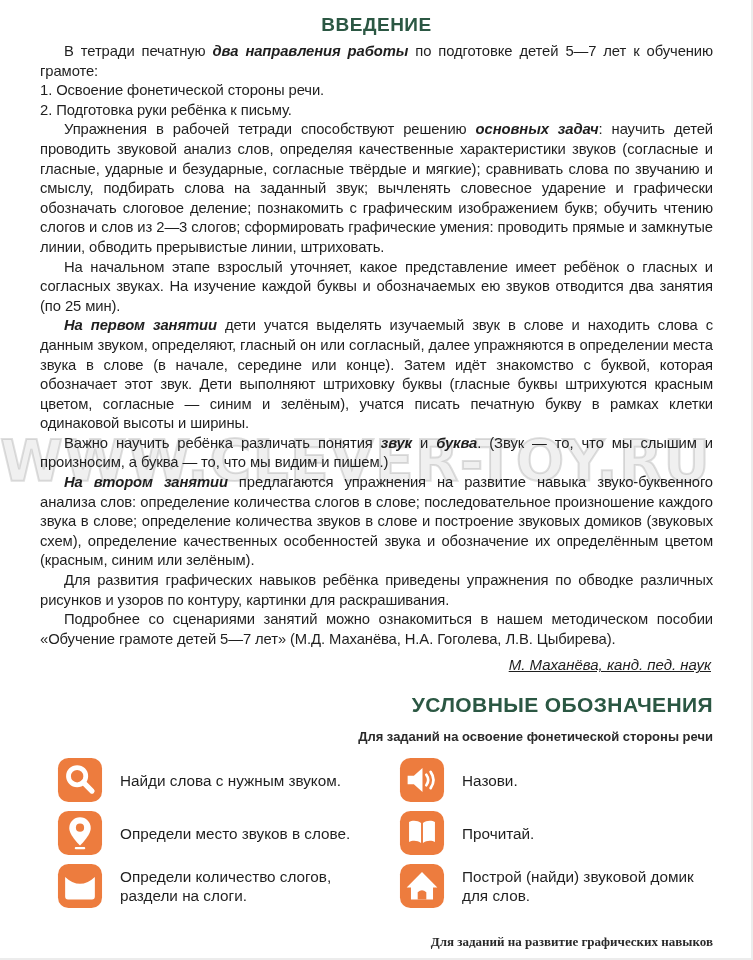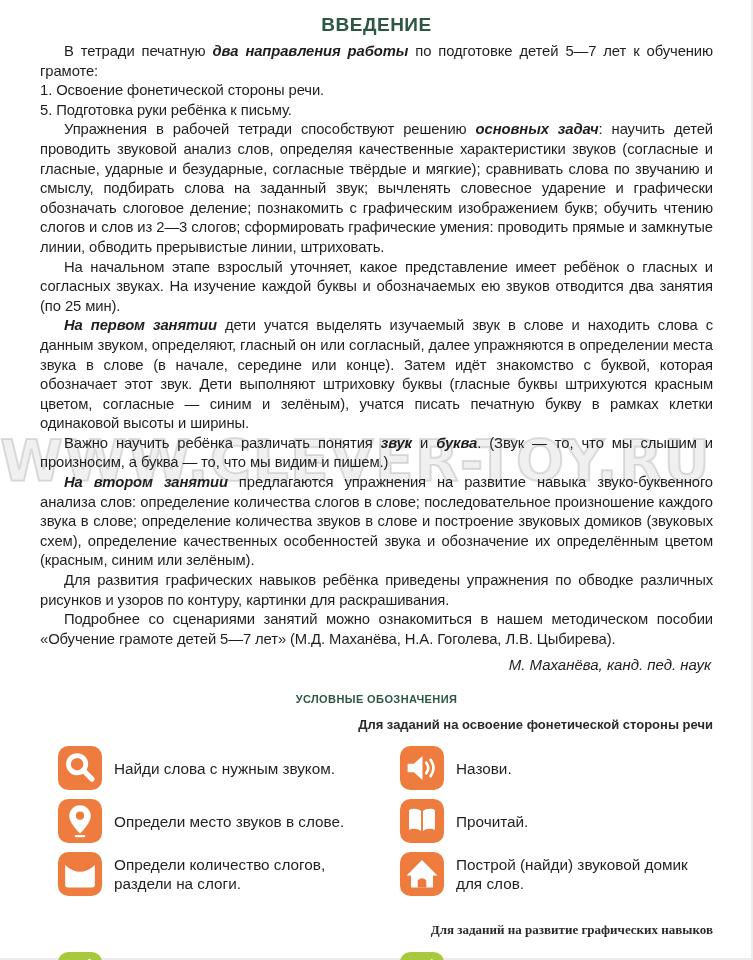--- a/index.html
+++ b/index.html
@@ -31,43 +31,43 @@
     letter-spacing: -0.1px;
   }
   .indent { text-indent: 24px; }
   .bi { font-weight: 700; font-style: italic; margin-top: 36px; }
   .author {
     text-align: right;
     font-style: italic;
     font-size: 15px;
     margin-top: 7px;
     padding-right: 2px;
-    position: relative; z-index: 1;
+    position: relative; z-index: 1; text-decoration: underline;
   }
   .legend { position: relative; z-index: 1; }
   .legend-heading {
     margin: 20px 0 0 0;
-    text-align: center;
-    font-size: 11px;
+    text-align: right;
+    font-size: 21px;
     font-weight: 700;
     letter-spacing: 0.4px;
     color: #2B5743;
   }
   .legend-sub {
     margin: 12px 0 13px 0;
     text-align: right;
     font-size: 13px;
     font-weight: 700;
     color: #2a2a2a;
   }
   .legend-grid { display: flex; padding-left: 17px; }
   .legend-col { display: flex; flex-direction: column; gap: 7px; }
   .legend-col.left { width: 342px; flex: none; }
   .legend-col.right { flex: 1; }
-  .legend-item { display: flex; align-items: center; gap: 11px; min-height: 46px; }
+  .legend-item { display: flex; align-items: center; gap: 17px; min-height: 46px; }
   .icon { width: 46px; height: 46px; flex: none; display: block; }
   .icon svg { width: 46px; height: 46px; display: block; }
   .legend-label { font-size: 15.3px; line-height: 19px; max-width: 248px; }
   .watermark {
     position: absolute;
     left: 0; right: 0; top: 428px;
     z-index: 0;
     text-align: left;
     white-space: nowrap;
     font-family: "DejaVu Sans", sans-serif;
@@ -82,21 +82,21 @@
 </head>
 <body>
 
 <div class="page">
 
   <h1 class="title">ВВЕДЕНИЕ</h1>
 
   <div class="body-text">
     <p class="para indent"><span>В тетради печатную </span><span class="bi">два направления работы</span><span> по подготовке детей 5—7 лет к обучению грамоте:</span></p>
     <p class="para"><span>1. Освоение фонетической стороны речи.</span></p>
-    <p class="para"><span>5. Подготовка руки ребёнка к письму.</span></p>
+    <p class="para"><span>2. Подготовка руки ребёнка к письму.</span></p>
     <p class="para indent"><span>Упражнения в рабочей тетради способствуют решению </span><span class="bi">основных задач</span><span>: научить детей проводить звуковой анализ слов, определяя качественные характеристики звуков (согласные и гласные, ударные и безударные, согласные твёрдые и мягкие); сравнивать слова по звучанию и смыслу, подбирать слова на заданный звук; вычленять словесное ударение и графически обозначать слоговое деление; познакомить с графическим изображением букв; обучить чтению слогов и слов из 2—3 слогов; сформировать графические умения: проводить прямые и замкнутые линии, обводить прерывистые линии, штриховать.</span></p>
     <p class="para indent"><span>На начальном этапе взрослый уточняет, какое представление имеет ребёнок о гласных и согласных звуках. На изучение каждой буквы и обозначаемых ею звуков отводится два занятия (по 25 мин).</span></p>
     <p class="para indent"><span class="bi">На первом занятии</span><span> дети учатся выделять изучаемый звук в слове и находить слова с данным звуком, определяют, гласный он или согласный, далее упражняются в определении места звука в слове (в начале, середине или конце). Затем идёт знакомство с буквой, которая обозначает этот звук. Дети выполняют штриховку буквы (гласные буквы штрихуются красным цветом, согласные — синим и зелёным), учатся писать печатную букву в рамках клетки одинаковой высоты и ширины.</span></p>
     <p class="para indent"><span>Важно научить ребёнка различать понятия </span><span class="bi">звук</span><span> и </span><span class="bi">буква</span><span>. (Звук — то, что мы слышим и произносим, а буква — то, что мы видим и пишем.)</span></p>
     <p class="para indent"><span class="bi">На втором занятии</span><span> предлагаются упражнения на развитие навыка звуко-буквенного анализа слов: определение количества слогов в слове; последовательное произношение каждого звука в слове; определение количества звуков в слове и построение звуковых домиков (звуковых схем), определение качественных особенностей звука и обозначение их определённым цветом (красным, синим или зелёным).</span></p>
     <p class="para indent"><span>Для развития графических навыков ребёнка приведены упражнения по обводке различных рисунков и узоров по контуру, картинки для раскрашивания.</span></p>
     <p class="para indent"><span>Подробнее со сценариями занятий можно ознакомиться в нашем методическом пособии «Обучение грамоте детей 5—7 лет» (М.Д. Маханёва, Н.А. Гоголева, Л.В. Цыбирева).</span></p>
   </div>
 
   <div class="author">М. Маханёва, канд. пед. наук</div>

